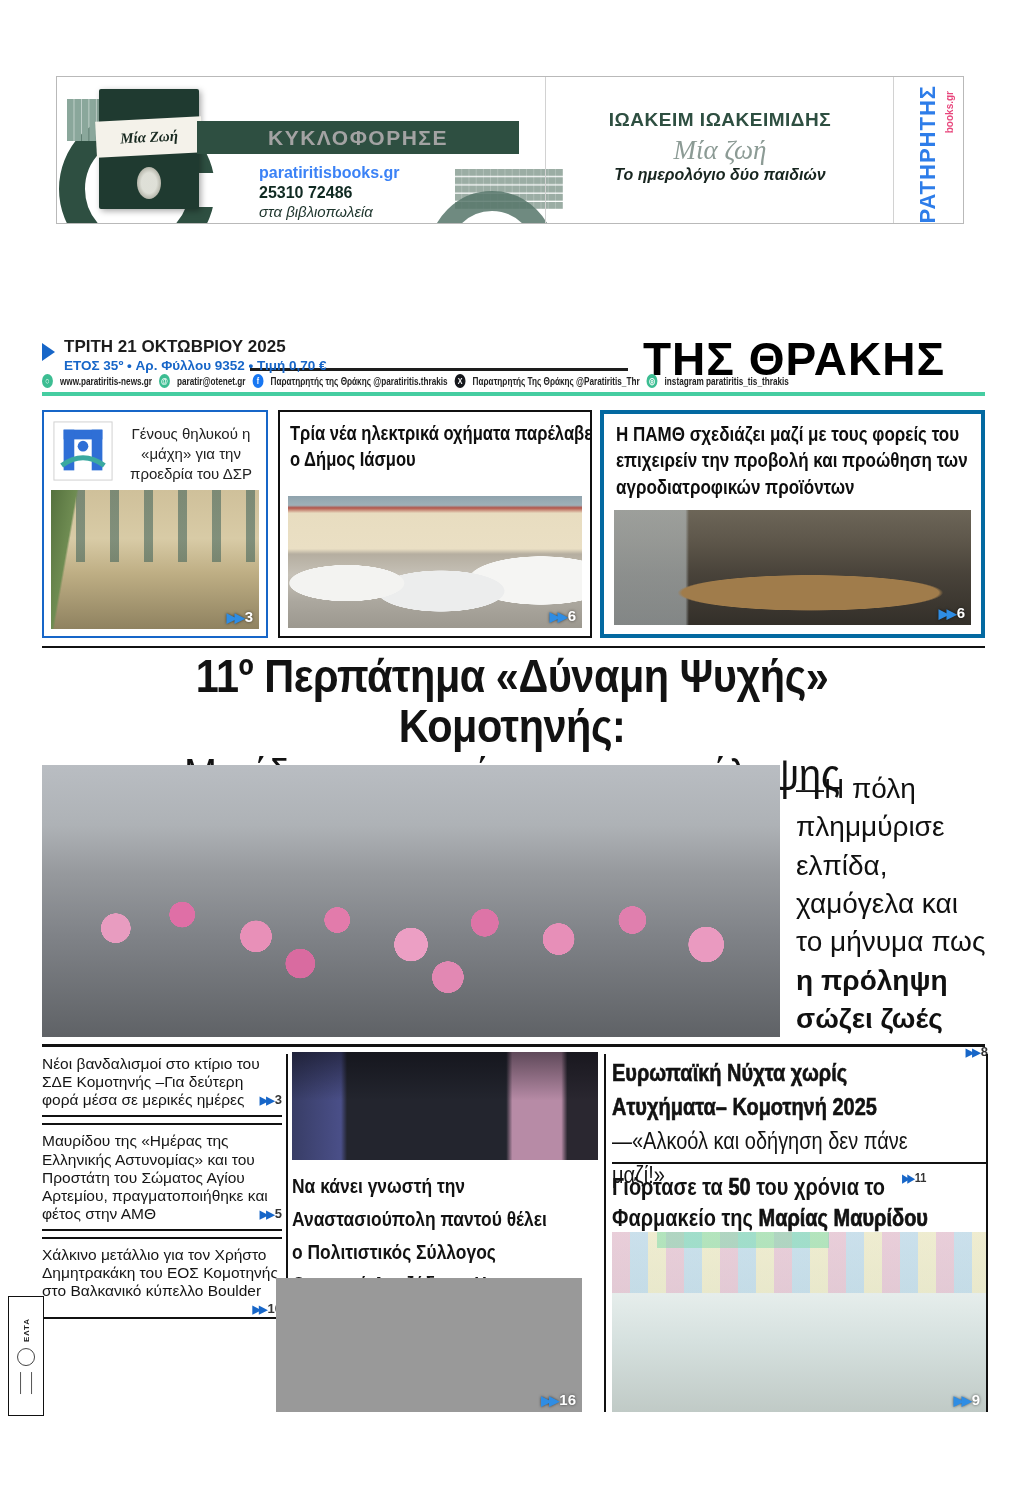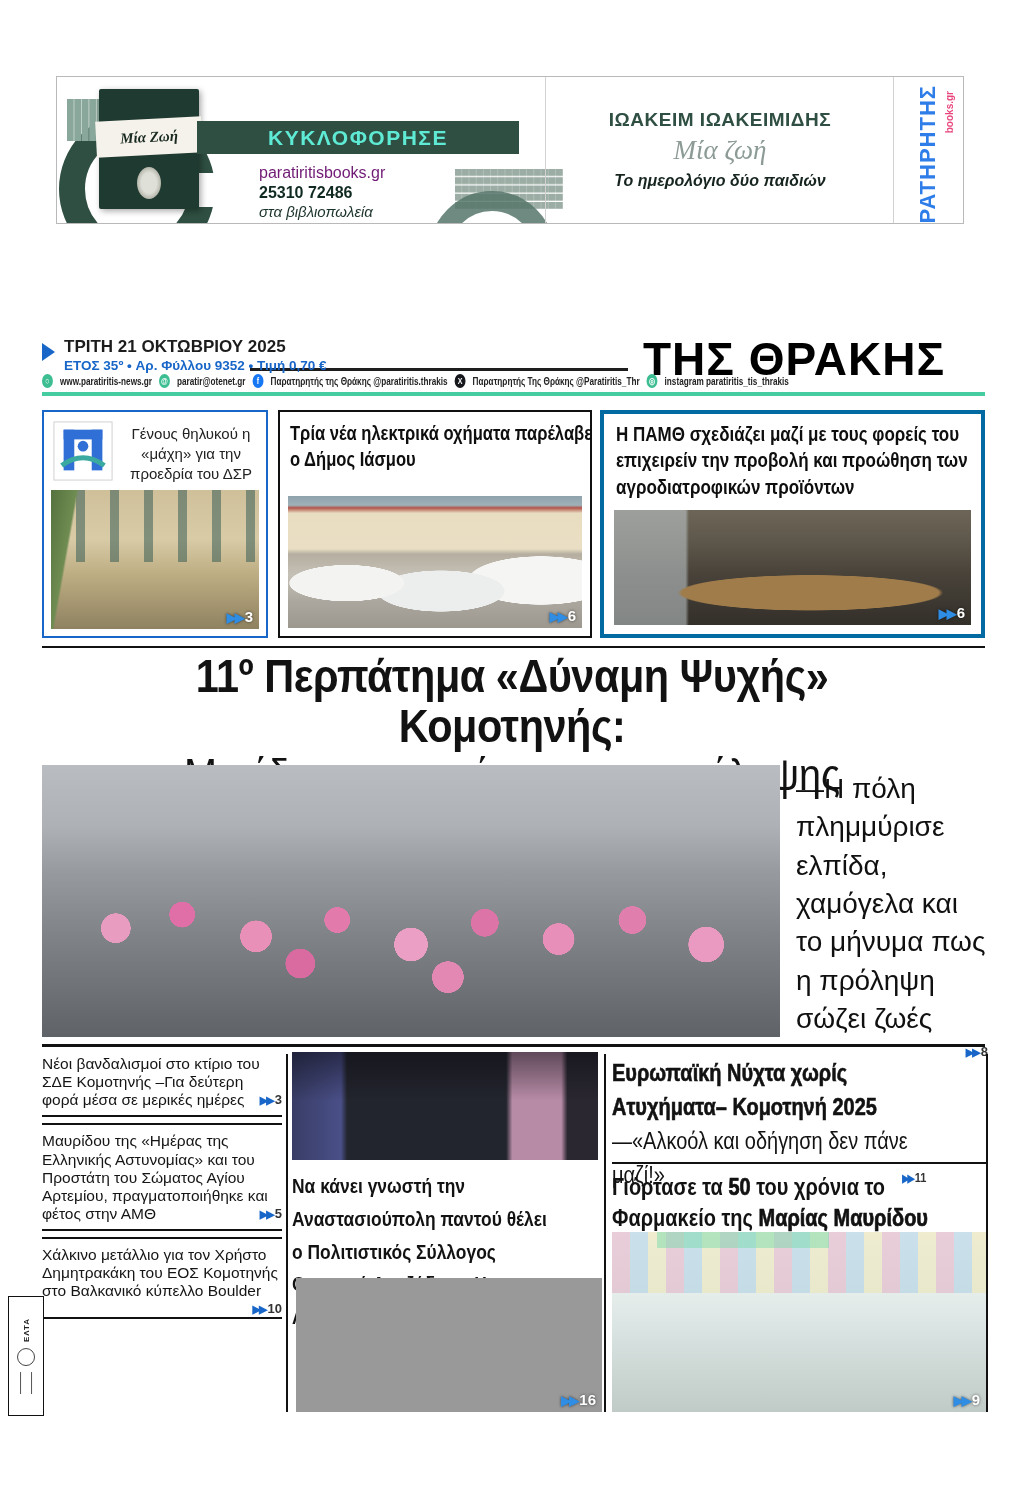--- a/index.html
+++ b/index.html
@@ -19,33 +19,33 @@
   .ring.h{left:372px;top:114px;width:86px;height:86px;border:20px solid #56766a;opacity:.85;}
   .book{position:absolute;left:42px;top:12px;width:100px;height:120px;background:#1f3a30;
         box-shadow:2px 2px 6px rgba(0,0,0,.35);border-radius:2px;}
   .book .band{position:absolute;left:-3px;right:-3px;top:30px;height:36px;background:#f4f2ea;
         transform:rotate(-3deg);display:flex;align-items:center;justify-content:center;}
   .book .band span{font-family:"Liberation Serif",serif;font-style:italic;font-weight:700;
         font-size:15px;color:#17281f;}
   .book .pine{position:absolute;left:38px;bottom:10px;width:24px;height:32px;border-radius:50%;
         background:radial-gradient(#efeee6 0 45%,#b9b7ab 75%,transparent 78%);opacity:.92;}
   .rel-bar{position:absolute;left:140px;top:44px;width:322px;height:33px;background:#2e4f41;
-        color:#5eead4;display:flex;align-items:center;justify-content:center;
+        color:#a3a3a3;display:flex;align-items:center;justify-content:center;
         font-weight:700;font-size:21px;letter-spacing:1.5px;}
   .contact{position:absolute;left:202px;top:86px;line-height:1.25;}
-  .contact .site{font-weight:400;font-size:16px;color:#701a75;}
+  .contact .site{font-weight:700;font-size:16px;color:#3b82f6;}
   .contact .phone{font-weight:700;font-size:16px;color:#102a22;}
   .contact .stores{font-style:italic;font-size:15px;color:#1c332b;}
   .ad .div1{position:absolute;left:488px;top:0;bottom:0;width:1px;background:#d2d2d2;}
   .ad .div2{position:absolute;left:836px;top:0;bottom:0;width:1px;background:#d2d2d2;}
   .author-block{position:absolute;left:498px;top:32px;width:330px;text-align:center;}
   .author-block .auth{font-weight:700;font-size:19px;color:#2e4f41;letter-spacing:.5px;}
   .author-block .btitle{font-family:"Liberation Serif",serif;font-style:italic;font-size:27px;
         color:#8c9b95;margin-top:4px;}
-  .author-block .bsub{font-style:italic;font-weight:700;font-size:16px;color:#17251f;margin-top:6px;}
+  .author-block .bsub{font-style:italic;font-weight:700;font-size:16px;color:#17251f;}
   .vbrand{position:absolute;right:4px;top:4px;bottom:4px;width:58px;}
   .vbrand .main{position:absolute;right:18px;top:4px;writing-mode:vertical-rl;transform:rotate(180deg);
         font-weight:700;font-size:22px;color:#2e7de9;letter-spacing:1px;}
   .vbrand .suffix{position:absolute;right:4px;top:10px;writing-mode:vertical-rl;transform:rotate(180deg);
         font-weight:700;font-size:10px;color:#e8467c;}
 
   
   .masthead{position:absolute;left:34px;top:238px;width:920px;height:100px;white-space:nowrap;
         font-weight:700;font-size:112px;line-height:.88;color:#2e7de9;letter-spacing:2px;}
   .eta{position:relative;display:inline-block;}
@@ -137,34 +137,34 @@
      linear-gradient(180deg,#eef3f2 0%,#e5edeb 35%,#d6e1df 60%,#c0cac6 100%);
      background-size:100% 9%,100% 34%,100% 100%;background-repeat:no-repeat;}
 
   
   .rule{position:absolute;background:#111;}
   .lead-h{position:absolute;left:30px;top:652px;width:964px;text-align:center;color:#121212;}
   .lead-h .l1{font-weight:700;font-size:46px;line-height:1.08;letter-spacing:-.5px;}
   .lead-h .l2{font-weight:400;font-size:44px;line-height:1.1;}
   .lead-photo{position:absolute;left:42px;top:765px;width:738px;height:272px;}
   .side{position:absolute;left:796px;top:770px;width:192px;font-size:28px;line-height:1.37;color:#101010;}
-  .side b{font-weight:400;}
+  .side b{font-weight:700;}
   .side .bref{display:block;text-align:right;margin-top:4px;}
 
   
   .vline{position:absolute;width:1.6px;background:#111;}
   .briefs{position:absolute;left:42px;top:1054px;width:240px;font-size:15.5px;line-height:1.17;color:#151515;}
   .briefs p{margin:0;padding:1px 0 2px;}
   .briefs b{font-weight:400;}
   .briefs .bref{float:right;margin-top:1px;}
   .briefs hr{border:0;border-top:2.2px solid #111;margin:4px 0 6px;clear:both;}
 
   .mid-photo1{position:absolute;left:292px;top:1052px;width:306px;height:108px;}
   .mid-hl{position:absolute;left:292px;top:1170px;font-weight:700;font-size:20.5px;line-height:1.6;color:#121212;}
-  .mid-photo2{position:absolute;left:296px;top:1278px;width:306px;height:134px;}
+  .mid-photo2{position:absolute;left:276px;top:1278px;width:306px;height:134px;}
 
   .euro{position:absolute;left:612px;top:1056px;width:374px;font-size:23.5px;line-height:1.45;color:#121212;}
   .euro .hvy{font-weight:700;-webkit-text-stroke:.6px #111;}
   .euro .lt{font-weight:400;}
   .euro .bref{position:absolute;right:4px;bottom:4px;}
   .pharm{position:absolute;left:612px;top:1172px;width:374px;font-weight:700;font-size:23.5px;
         line-height:1.32;color:#121212;}
   .pharm .xb{-webkit-text-stroke:.7px #111;}
   .pharm-photo{position:absolute;left:612px;top:1232px;width:374px;height:180px;}
 

